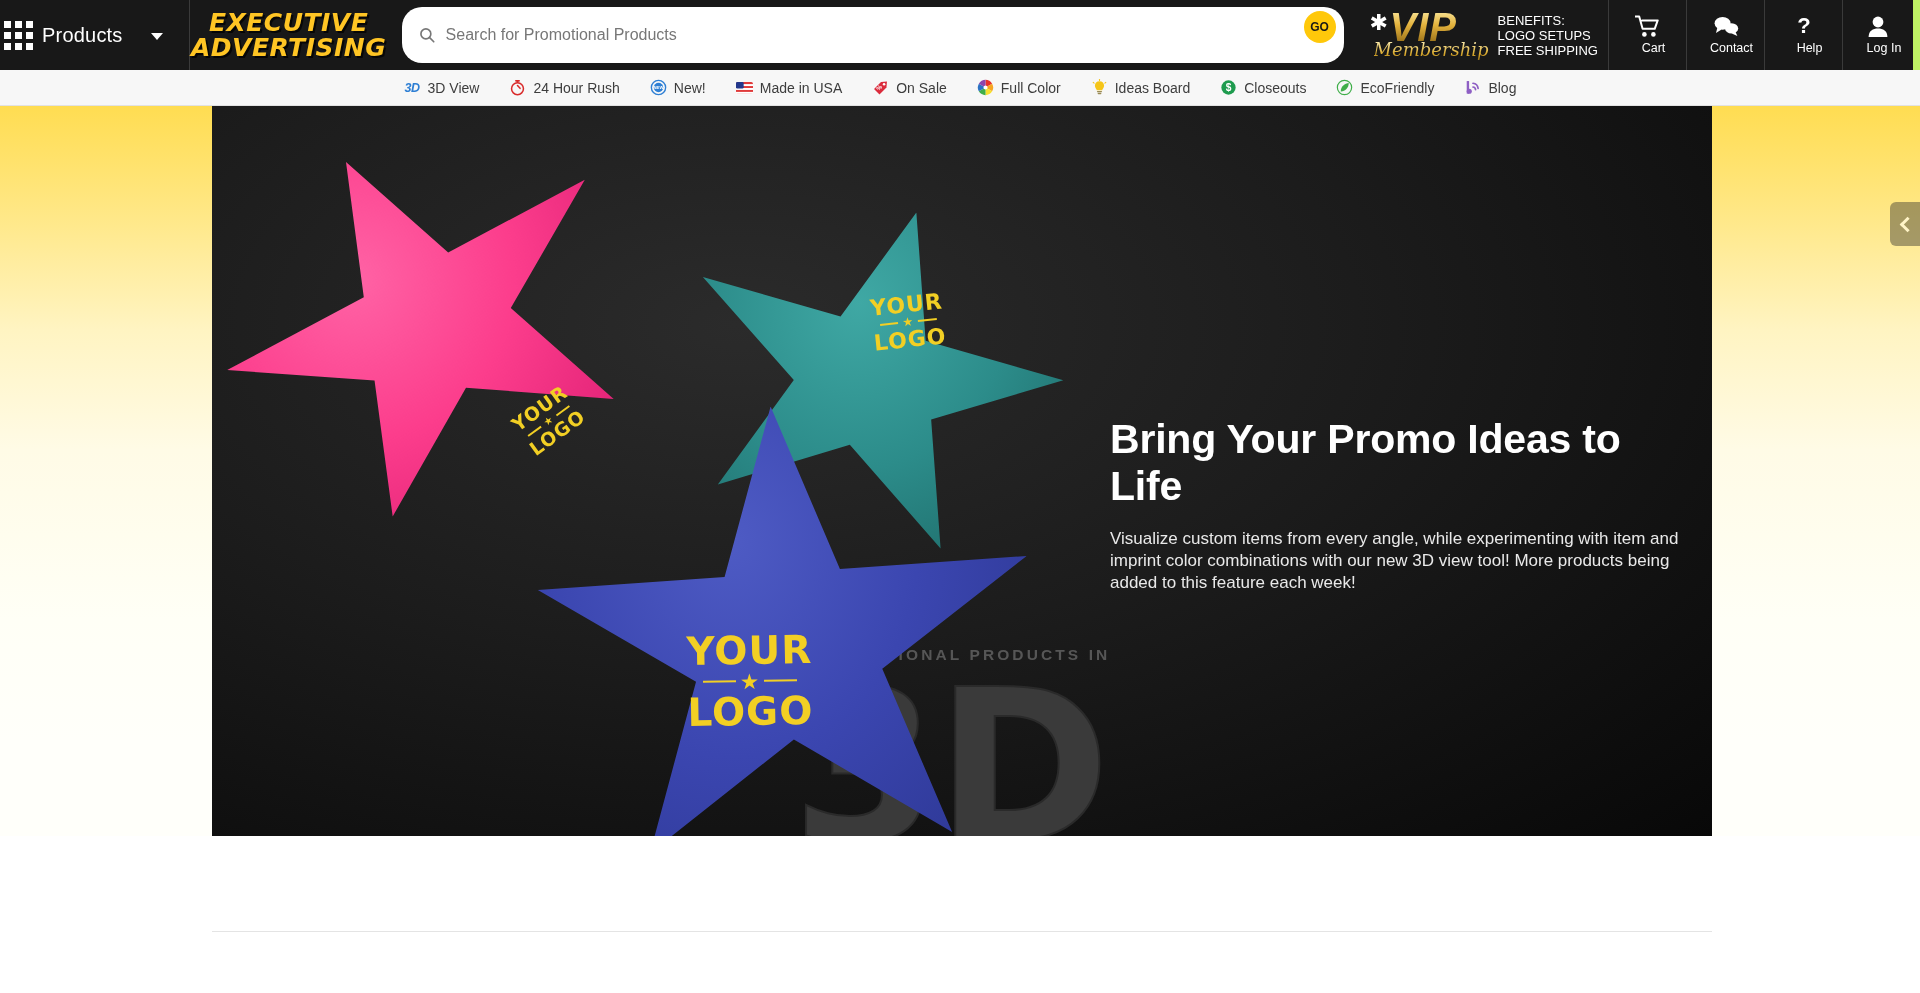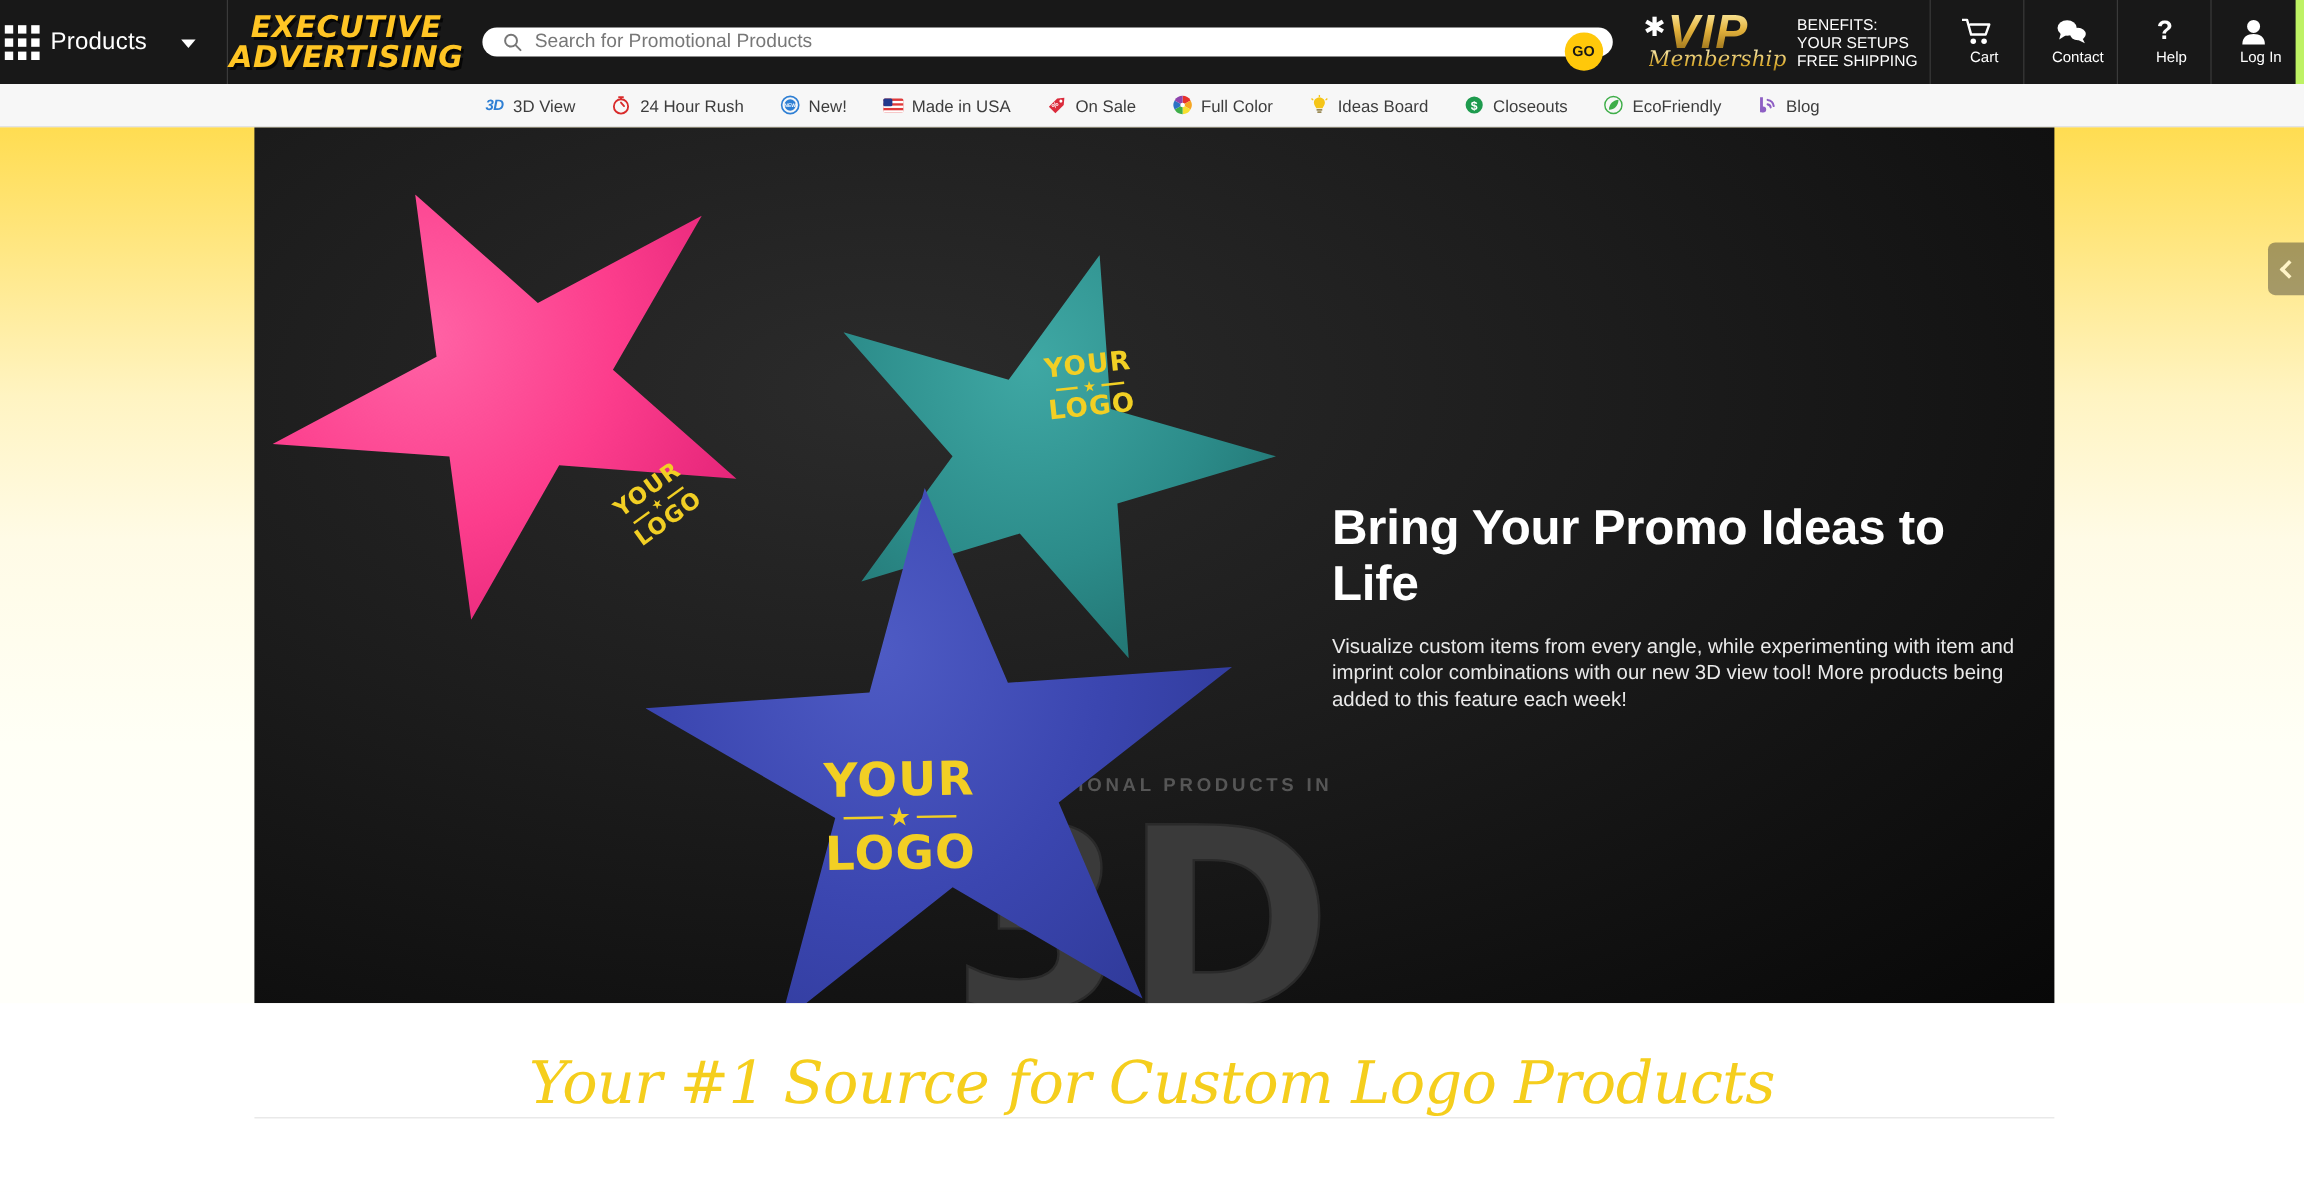--- a/index.html
+++ b/index.html
@@ -57,21 +57,21 @@
     text-shadow: 2px 2px 0 rgba(0,0,0,.75);
     line-height: 1.02;
     white-space: nowrap;
   }
   .logo-l1 { font-size: 25px; }
   .logo-l2 { font-size: 25px; }
 
   .search-zone { flex: 0 0 auto; display: flex; align-items: center; padding-left: 22px; }
   .search-box {
     position: relative;
-    width: 942px; height: 24px;
+    width: 942px; height: 56px;
     background: #ffffff;
     border-radius: 20px;
     display: flex; align-items: center;
   }
   .search-icon { margin-left: 16px; width: 18px; height: 18px; flex: 0 0 auto; }
   .search-input {
     flex: 1; border: 0; outline: 0; background: transparent;
     font-size: 16px; color: #555; padding: 0 12px 0 10px;
     font-family: "Liberation Sans", sans-serif;
   }
@@ -287,21 +287,21 @@
     </div>
 
     <div class="vip-block">
       <div class="vip-logo">
         <span class="vip-star">✱</span>
         <span class="vip-text">VIP</span>
         <span class="vip-member">Membership</span>
       </div>
       <div class="vip-benefits">
         <div>BENEFITS:</div>
-        <div>YOUR SETUPS</div>
+        <div>LOGO SETUPS</div>
         <div>FREE SHIPPING</div>
       </div>
     </div>
 
     <div class="util-nav">
 
       <div class="util-item">
         <svg width="26" height="23" viewBox="0 0 26 23" fill="#fff">
           <path d="M0 1.6h4.2l3.4 12.2h12.1l3-8.4H7.1" fill="none" stroke="#fff" stroke-width="2" stroke-linejoin="round" stroke-linecap="round"></path>
           <circle cx="9.4" cy="19.4" r="2.3"></circle>
@@ -503,17 +503,16 @@
       </div>
 
     </div>
 
     <div class="carousel-arrow">
       <span></span>
     </div>
   </div>
 
   <div class="white-section">
-    <div class="tagline">Your #1 Source for Custom Logo Products</div>
     <div class="divider"></div>
   </div>
 
 </div>
 
 </body></html>

